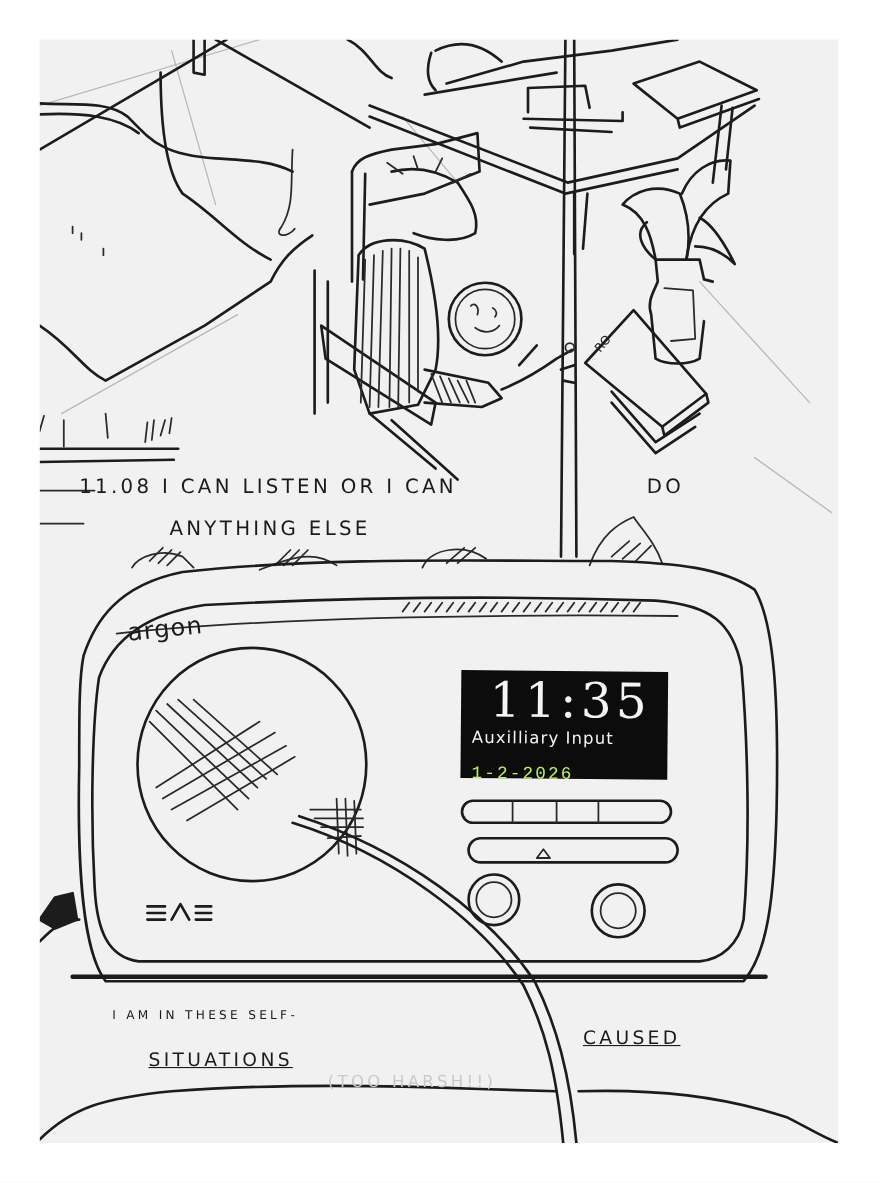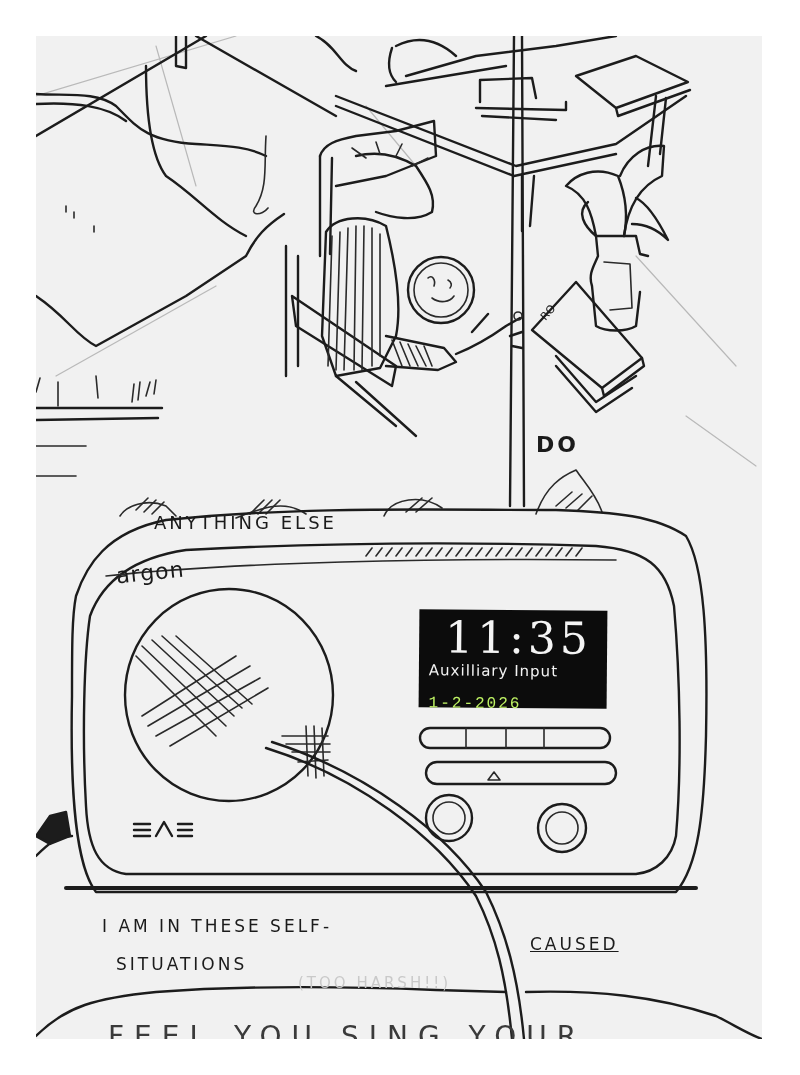--- a/index.html
+++ b/index.html
@@ -185,29 +185,29 @@
       <path class="ink" d="M120 800 L128 786 L136 800"></path>
       <path class="ink" d="M142 788 L156 788 M142 794 L156 794 M142 800 L156 800"></path>
     </g>
 
     <g>
       <path class="ink" d="M0 1000 C30 970 60 962 120 956 C200 950 300 950 400 954 L470 956"></path>
       <path class="ink" d="M490 956 C560 954 620 960 680 980 C700 990 712 998 726 1003"></path>
     </g>
   </svg>
 
-  <div class="hand" style="left:500px; top:396px; font-size:22px;font-weight:bold;">do</div>
-  <div class="hand" style="left:118px; top:434px; font-size:18px;margin-top:42px;">anything else</div>
-
-  <div class="hand" style="left:66px; top:880px; font-size:17px;">I am in these self-</div>
+  <div class="hand" style="left:36px; top:396px; font-size:18px;">11.08 I can listen or I can</div>
+  <div class="hand" style="left:552px; top:396px; font-size:18px;">do</div>
+  <div class="hand" style="left:118px; top:434px; font-size:18px;">anything else</div>
+
+  <div class="hand" style="left:66px; top:880px; font-size:11px;">I am in these self-</div>
   <div class="hand" style="left:494px; top:898px; font-size:17px;text-decoration:underline;">caused</div>
-  <div class="hand" style="left:80px; top:918px; font-size:17px;">situations</div>
+  <div class="hand" style="left:99px; top:918px; font-size:17px;text-decoration:underline;">situations</div>
   <div class="hand faint" style="left:262px; top:922px; font-size:15px;margin-top:16px;">(too harsh!!)</div>
 
-  <div class="hand" style="left:72px; top:984px; font-size:28px; letter-spacing:10px; color:#3a3a3a;">Feel you sing your</div>
 
   <div class="brand" style="left:80px; top:524px;">argon</div>
 
   <div class="display">
     <div class="time">11:35</div>
     <div class="source">Auxilliary Input</div>
     <div class="date">1-2-2026</div>
   </div>
 
   <div style="position:absolute; left:504px; top:270px; font-family:'DejaVu Sans',sans-serif; font-size:11px; color:#1c1c1c; transform:rotate(-50deg);">RO</div>

